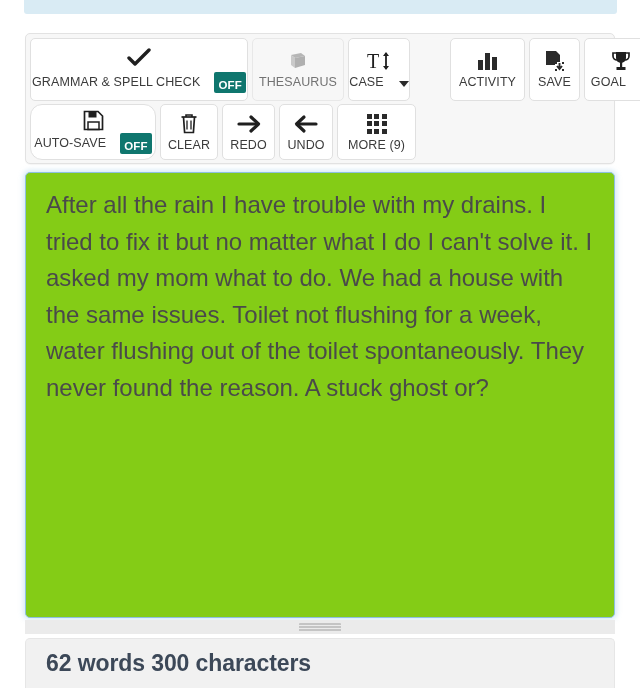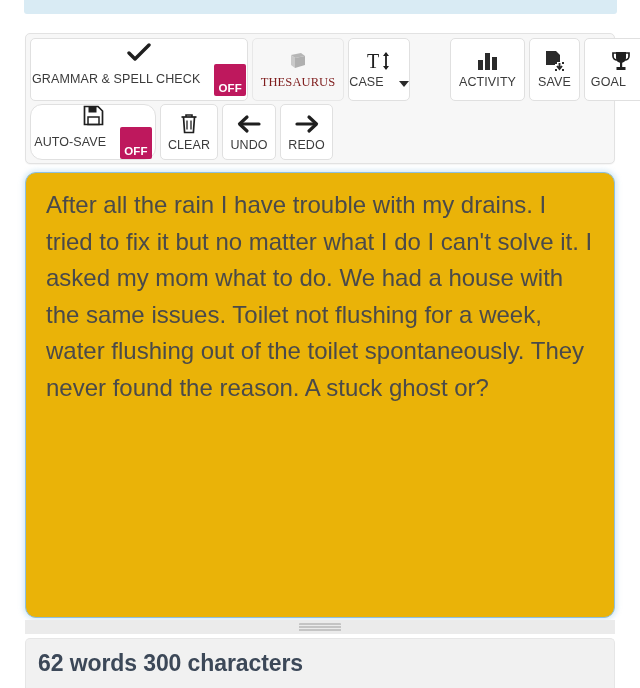--- a/index.html
+++ b/index.html
@@ -80,29 +80,29 @@
   .tbtn .tlabel {
     font-size: 12.5px;
     letter-spacing: 0.1px;
     color: #3b3b3b;
     white-space: nowrap;
     display: flex;
     align-items: center;
     gap: 14px;
     line-height: 15px;
   }
-  .tbtn.disabled .tlabel { color: #7f1d1d; font-family: Liberation Serif, serif; }
+  .tbtn.disabled .tlabel { color: #737373; }
 
   .badge-off {
-    background: #be185d;
+    background: #0f766e;
     color: #ffffff;
     font-size: 11.5px;
     font-weight: bold;
     letter-spacing: 0.2px;
-    padding: 18px 4px 2px 4px;
+    padding: 7px 4px 2px 4px;
     border-radius: 2px;
     line-height: 12px;
   }
 
   .caret {
     display: inline-block;
     width: 0; height: 0;
     border-left: 5px solid transparent;
     border-right: 5px solid transparent;
     border-top: 6px solid #2b2b2b;
@@ -141,23 +141,23 @@
   .bars-icon i.b2 { height: 17px; }
   .bars-icon i.b3 { height: 13px; }
 
   
   .editor {
     position: absolute;
     left: 25px;
     top: 172px;
     width: 590px;
     height: 446px;
-    background: #eab308;
+    background: #84cc16;
     border: 1px solid #8ec0e0;
-    border-radius: 11px;
+    border-radius: 5px;
     box-shadow: 0 0 5px 2px rgba(140,195,230,0.35);
     padding: 14px 18px 10px 20px;
     overflow: hidden;
   }
   .editor-text {
     font-size: 24px;
     line-height: 36.5px;
     color: #4a4a4a;
     white-space: pre-wrap;
     word-wrap: break-word;
@@ -194,21 +194,21 @@
     left: 25px;
     top: 638px;
     width: 590px;
     height: 50px;
     background: #f1f1f1;
     border: 1px solid #e6e6e6;
     border-bottom: none;
     border-radius: 5px 5px 0 0;
     display: flex;
     align-items: center;
-    padding-left: 12px;
+    padding-left: 20px;
   }
   .stats-text {
     font-size: 23px;
     font-weight: bold;
     color: #3c4858;
     letter-spacing: -0.1px;
   }
 </style>
 </head>
 <body>
@@ -321,40 +321,56 @@
           <svg width="18" height="21" viewBox="0 0 18 21">
             <path d="M1.5 4 H16.5" stroke="#1f1f1f" stroke-width="1.7"></path>
             <path d="M6 4 V2 H12 V4" stroke="#1f1f1f" stroke-width="1.6" fill="none"></path>
             <path d="M3.5 4 L4.6 19.5 H13.4 L14.5 4" stroke="#1f1f1f" stroke-width="1.7" fill="none"></path>
             <path d="M7 7.5 V16.5 M11 7.5 V16.5" stroke="#1f1f1f" stroke-width="1.3"></path>
           </svg>
         </span>
         <span class="tlabel">CLEAR</span>
       </div>
 
+      <div class="tbtn b-redo">
+        <span class="ticon">
+          <svg width="24" height="20" viewBox="0 0 24 20">
+            <path d="M2 10 H19" stroke="#1f1f1f" stroke-width="3.2" stroke-linecap="round"></path>
+            <path d="M14 3 L21.5 10 L14 17" stroke="#1f1f1f" stroke-width="3.2" fill="none" stroke-linecap="round" stroke-linejoin="round"></path>
+          </svg>
+        </span>
+        <span class="tlabel">REDO</span>
+      </div>
+
       <div class="tbtn b-undo">
         <span class="ticon">
           <svg width="24" height="20" viewBox="0 0 24 20">
             <path d="M22 10 H5" stroke="#1f1f1f" stroke-width="3.2" stroke-linecap="round"></path>
             <path d="M10 3 L2.5 10 L10 17" stroke="#1f1f1f" stroke-width="3.2" fill="none" stroke-linecap="round" stroke-linejoin="round"></path>
           </svg>
         </span>
         <span class="tlabel">UNDO</span>
       </div>
 
-      <div class="tbtn b-redo">
-        <span class="ticon">
-          <svg width="24" height="20" viewBox="0 0 24 20">
-            <path d="M2 10 H19" stroke="#1f1f1f" stroke-width="3.2" stroke-linecap="round"></path>
-            <path d="M14 3 L21.5 10 L14 17" stroke="#1f1f1f" stroke-width="3.2" fill="none" stroke-linecap="round" stroke-linejoin="round"></path>
-          </svg>
-        </span>
-        <span class="tlabel">REDO</span>
-      </div>
-
+      <div class="tbtn b-more">
+        <span class="ticon">
+          <span class="grid-icon">
+              <i></i>
+              <i></i>
+              <i></i>
+              <i></i>
+              <i></i>
+              <i></i>
+              <i></i>
+              <i></i>
+              <i></i>
+            </span>
+        </span>
+        <span class="tlabel">MORE (9)</span>
+      </div>
 
     </div>
   </div>
 
   <div class="editor">
     <div class="editor-text">After all the rain I have trouble with my drains. I tried to fix it but no matter what I do I can't solve it. I asked my mom what to do. We had a house with the same issues. Toilet not flushing for a week, water flushing out of the toilet spontaneously. They never found the reason. A stuck ghost or?</div>
   </div>
 
   <div class="resize-strip">
     <div class="resize-grip"></div>

